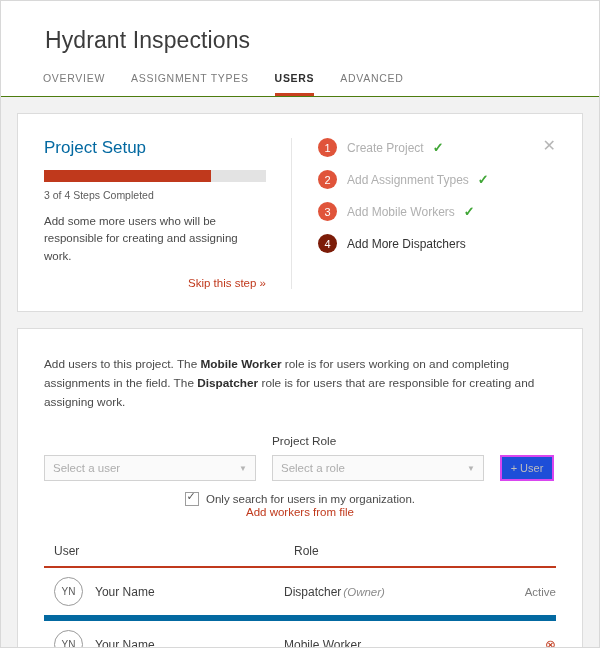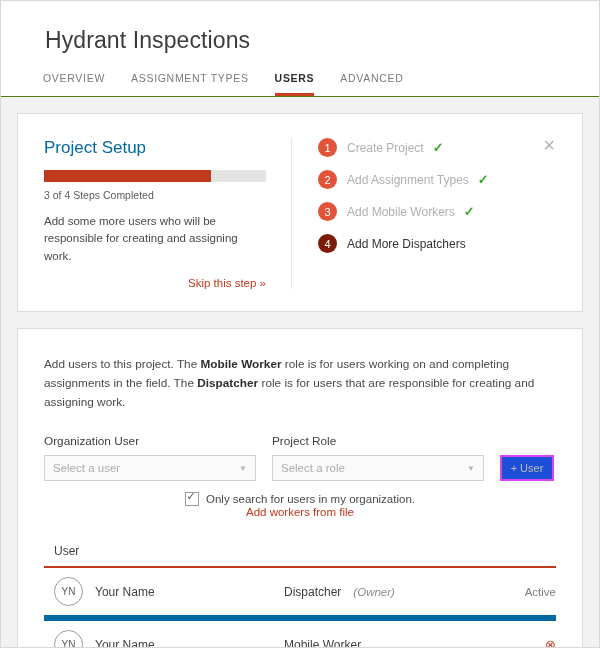--- a/index.html
+++ b/index.html
@@ -291,21 +291,21 @@
   }
   .user-cell {
     width: 240px;
     display: flex;
     align-items: center;
     padding-left: 10px;
     box-sizing: border-box;
   }
   .user-name { font-size: 12px; color: #3f3f3f; }
   .role-cell { flex: 1; font-size: 12px; color: #3f3f3f; }
-  .owner-tag { color: #8a8a8a; font-style: italic; font-size: 11.5px; margin-left: 12px; }
+  .owner-tag { color: #8a8a8a; font-style: italic; font-size: 11.5px; margin-left: 2px; }
   .status-cell { width: 70px; text-align: right; font-size: 11.5px; color: #7d7d7d; }
   .remove-icon {
     width: 70px;
     text-align: right;
     color: #c0391c;
     font-size: 13px;
     cursor: pointer;
   }
 </style>
 </head>
@@ -359,21 +359,20 @@
         <div class="step-label">Add More Dispatchers</div>
       </div>
     </div>
   </div>
 
   <div class="card users">
     <p class="intro"><span>Add users to this project. The </span><b>Mobile Worker</b><span> role is for users working on and completing assignments in the field. The </span><b>Dispatcher</b><span> role is for users that are responsible for creating and assigning work.</span></p>
 
     <div class="form-row">
       <div class="field">
-        <label class="field-label">Organization User</label>
         <div class="select">
           <span>Select a user</span>
           <span class="caret">▼</span>
         </div>
       </div>
       <div class="field">
         <label class="field-label">Project Role</label>
         <div class="select">
           <span>Select a role</span>
           <span class="caret">▼</span>
@@ -386,20 +385,21 @@
       <div class="cb-left">
         <div class="checkbox"></div>
         <span class="cb-label">Only search for users in my organization.</span>
       </div>
       <a class="add-from-file">Add workers from file</a>
     </div>
 
     <div class="table">
       <div class="thead">
         <div class="th col-user">User</div>
+        <div class="th col-role">Role</div>
         <div class="th col-status"></div>
       </div>
 
       <div class="trow">
         <div class="user-cell">
           <div class="avatar">YN</div>
           <span class="user-name">Your Name</span>
         </div>
         <div class="role-cell"><span>Dispatcher</span><span class="owner-tag">(Owner)</span></div>
         <div class="status-cell">Active</div>

